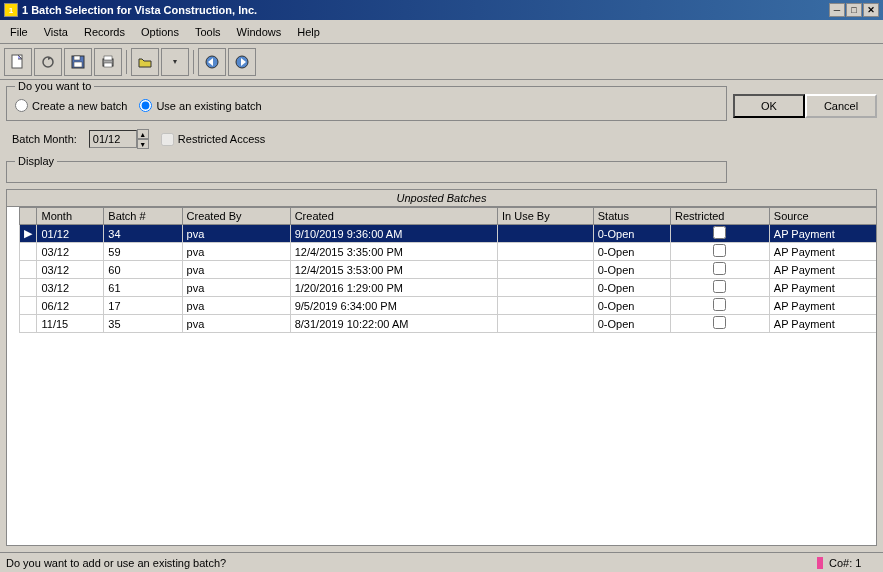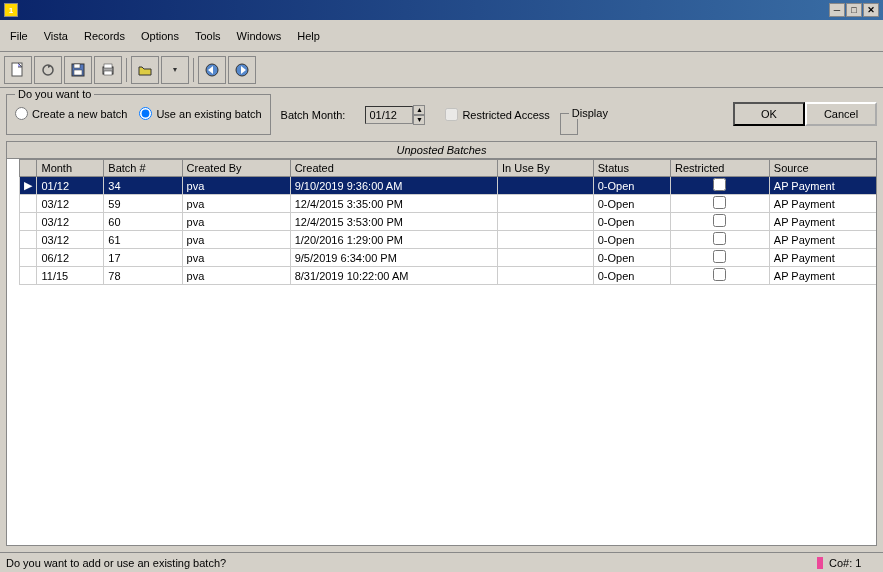--- a/index.html
+++ b/index.html
@@ -55,21 +55,21 @@
       display: flex;
       align-items: center;
       justify-content: center;
       cursor: pointer;
       color: black;
     }
 
     
     .menu-bar {
       background: #d4d0c8;
-      height: 32px;
+      height: 24px;
       display: flex;
       align-items: center;
       padding: 0 2px;
       border-bottom: 1px solid #888;
       flex-shrink: 0;
     }
     .menu-item {
       padding: 2px 8px;
       cursor: pointer;
       font-size: 11px;
@@ -149,38 +149,38 @@
       gap: 4px;
       cursor: pointer;
     }
     input[type=radio] { cursor: pointer; }
     input[type=checkbox] { cursor: pointer; }
 
     
     .batch-row {
       display: flex;
       align-items: center;
-      gap: 20px;
+      gap: 12px;
       padding: 4px 6px;
     }
     .batch-month-label { font-size: 11px; }
     .spin-btn {
       width: 12px;
       height: 10px;
       background: #d4d0c8;
       border: 1px solid #888;
       display: flex;
       align-items: center;
       justify-content: center;
       font-size: 7px;
       cursor: pointer;
     }
     .restricted-checkbox {
       display: flex;
-      align-items: flex-end;
+      align-items: center;
       gap: 4px;
     }
 
     
     .action-buttons {
       display: flex;
       flex-direction: row;
       gap: 0;
       justify-content: center;
       padding-top: 8px;
@@ -195,21 +195,21 @@
       display: flex;
       align-items: center;
       justify-content: center;
     }
     .action-btn.default {
       border: 2px outset #000;
     }
 
     
     .display-group {
-      margin-top: 19px;
+      margin-top: 4px;
     }
     .display-row {
       display: flex;
       align-items: center;
       gap: 16px;
     }
 
     
     .table-container {
       flex: 1;
@@ -287,20 +287,21 @@
       display: flex;
       flex-direction: column;
     }
   </style>
 </head>
 <body>
 
 <div class="title-bar">
   <div class="title-bar-left">
     <div class="title-icon">1</div>
+    <span>1 Batch Selection for Vista Construction, Inc.</span>
   </div>
   <div class="title-buttons">
     <div class="title-btn">─</div>
     <div class="title-btn">□</div>
     <div class="title-btn">✕</div>
   </div>
 </div>
 
 <div class="menu-bar">
   <span class="menu-item">File</span>
@@ -364,21 +365,21 @@
         <circle cx="8" cy="8" r="6" fill="#5588cc" stroke="#333" stroke-width="1"></circle>
         <polygon points="7,4 12,8 7,12" fill="white"></polygon>
       </svg>
   </div>
 </div>
 
 <div class="main-content">
 
   <div class="top-row">
 
-    <div style="flex:1; display:flex; flex-direction:row; gap:4px;">
+    <div style="flex:1; display:flex; flex-direction:column; gap:4px;">
 
       <div class="group-box">
         <span class="group-box-title">Do you want to</span>
         <div class="radio-group">
           <label class="radio-label">
             <input type="radio" name="batchOption" value="create" style="">
             <span>Create a new batch</span>
           </label>
           <label class="radio-label">
             <input type="radio" name="batchOption" value="existing" checked="" style="">
@@ -483,21 +484,21 @@
               <td>pva</td>
               <td>9/5/2019 6:34:00 PM</td>
               <td></td>
               <td>0-Open</td>
               <td class="checkbox-cell"><input type="checkbox" style=""></td>
               <td>AP Payment</td>
             </tr>
             <tr>
               <td></td>
               <td>11/15</td>
-              <td>78</td>
+              <td>35</td>
               <td>pva</td>
               <td>8/31/2019 10:22:00 AM</td>
               <td></td>
               <td>0-Open</td>
               <td class="checkbox-cell"><input type="checkbox" style=""></td>
               <td>AP Payment</td>
             </tr>
           </tbody>
       </table>
     </div>

